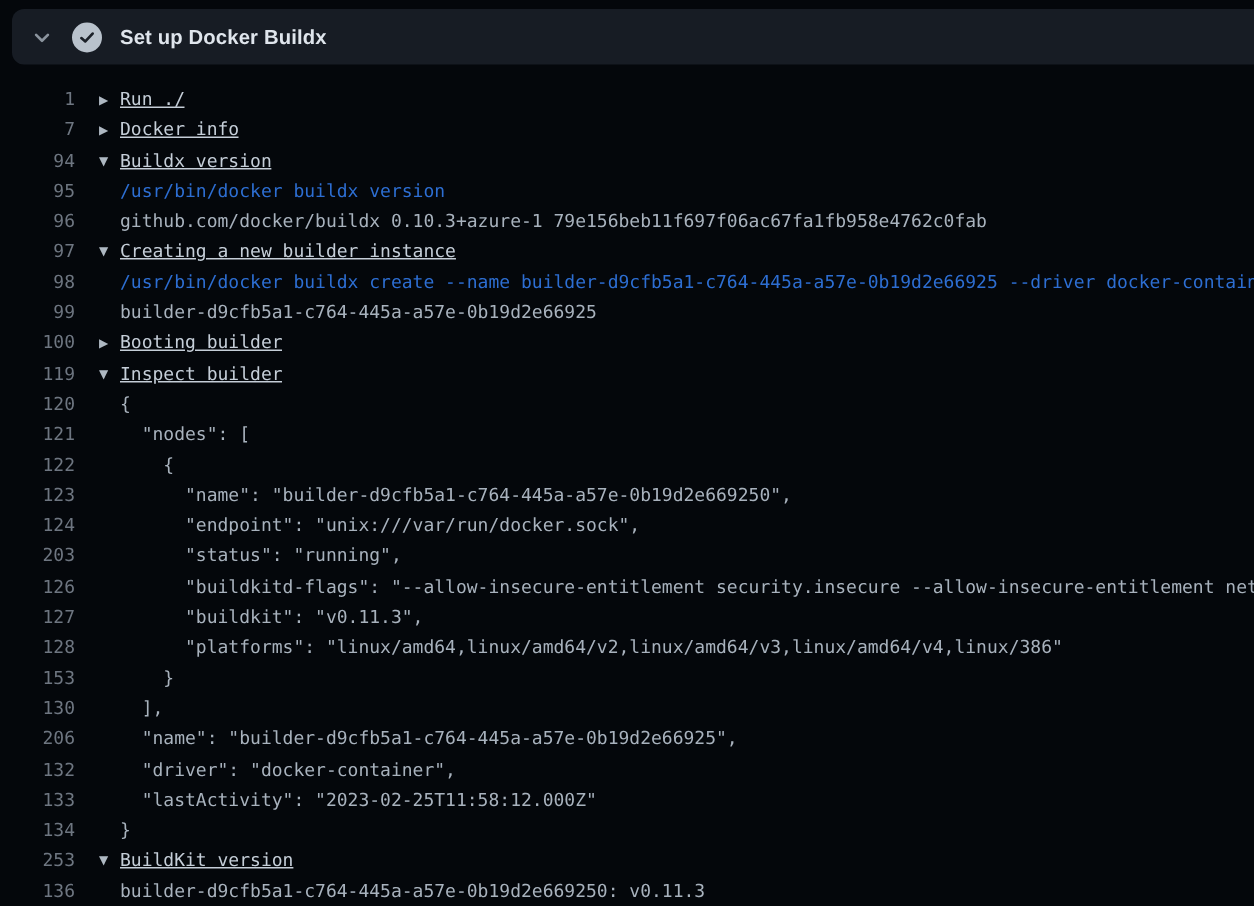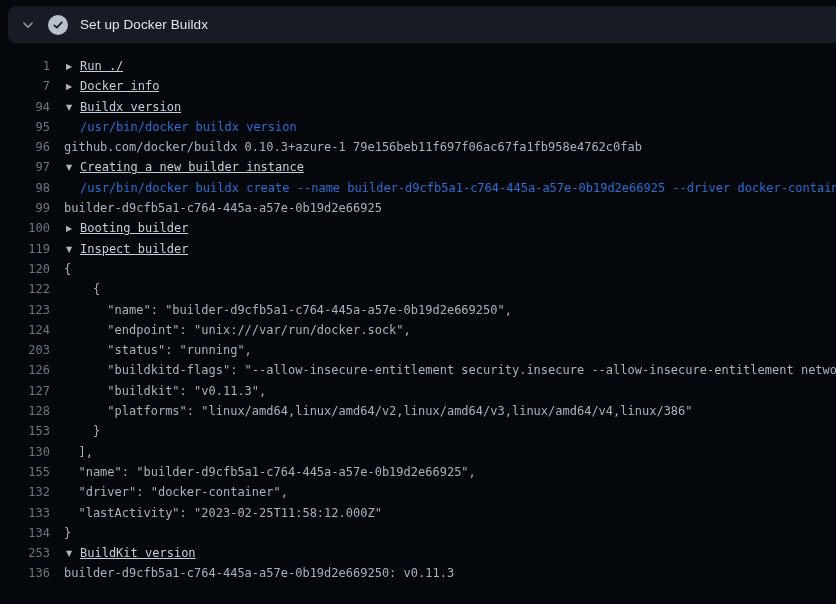--- a/index.html
+++ b/index.html
@@ -31,21 +31,21 @@
     width: 20px; height: 20px;
     border-radius: 50%;
     background: #b9c2cc;
     display: inline-flex; align-items: center; justify-content: center;
     margin-right: 12px;
     flex: none;
   }
   .step-title {
     color: #dfe5ec;
     font-size: 13.5px;
-    font-weight: 400;
+    font-weight: 700;
     letter-spacing: 0.1px;
   }
   .log {
     position: absolute;
     left: 0; top: 44px; right: 0; bottom: 0;
     padding-top: 12px;
     font-family: "DejaVu Sans Mono", monospace;
     font-size: 12px;
     overflow: hidden;
   }
@@ -63,21 +63,21 @@
     cursor: pointer;
   }
   .content { white-space: pre; overflow: hidden; }
   .content.group_collapsed, .content.group_expanded {
     margin-left: 16px;
     color: #c5ced8;
     cursor: pointer;
     text-decoration: underline;
   }
   .content.command { margin-left: 30px; color: #2d6ed2; text-align: right; }
-  .content.output  { margin-left: 14px; color: #a8b2bd; }
+  .content.output  { margin-left: 30px; color: #a8b2bd; }
   .arrow {
     display: inline-block;
     width: 14px;
     font-size: 8px;
     color: #aeb8c2;
     font-family: "DejaVu Sans", sans-serif;
     vertical-align: 1px;
   }
 </style>
 </head>
@@ -136,20 +136,24 @@
   </div>
     <div class="row">
     <span class="num">119</span>
     <span class="content group_expanded"><span class="arrow">▼</span><span>Inspect builder</span></span>
   </div>
     <div class="row">
     <span class="num">120</span>
     <span class="content output">{</span>
   </div>
     <div class="row">
+    <span class="num">121</span>
+    <span class="content output">  "nodes": [</span>
+  </div>
+    <div class="row">
     <span class="num">122</span>
     <span class="content output">    {</span>
   </div>
     <div class="row">
     <span class="num">123</span>
     <span class="content output">      "name": "builder-d9cfb5a1-c764-445a-a57e-0b19d2e669250",</span>
   </div>
     <div class="row">
     <span class="num">124</span>
     <span class="content output">      "endpoint": "unix:///var/run/docker.sock",</span>
@@ -172,21 +176,21 @@
   </div>
     <div class="row">
     <span class="num">153</span>
     <span class="content output">    }</span>
   </div>
     <div class="row">
     <span class="num">130</span>
     <span class="content output">  ],</span>
   </div>
     <div class="row">
-    <span class="num">155</span>
+    <span class="num">206</span>
     <span class="content output">  "name": "builder-d9cfb5a1-c764-445a-a57e-0b19d2e66925",</span>
   </div>
     <div class="row">
     <span class="num">132</span>
     <span class="content output">  "driver": "docker-container",</span>
   </div>
     <div class="row">
     <span class="num">133</span>
     <span class="content output">  "lastActivity": "2023-02-25T11:58:12.000Z"</span>
   </div>

